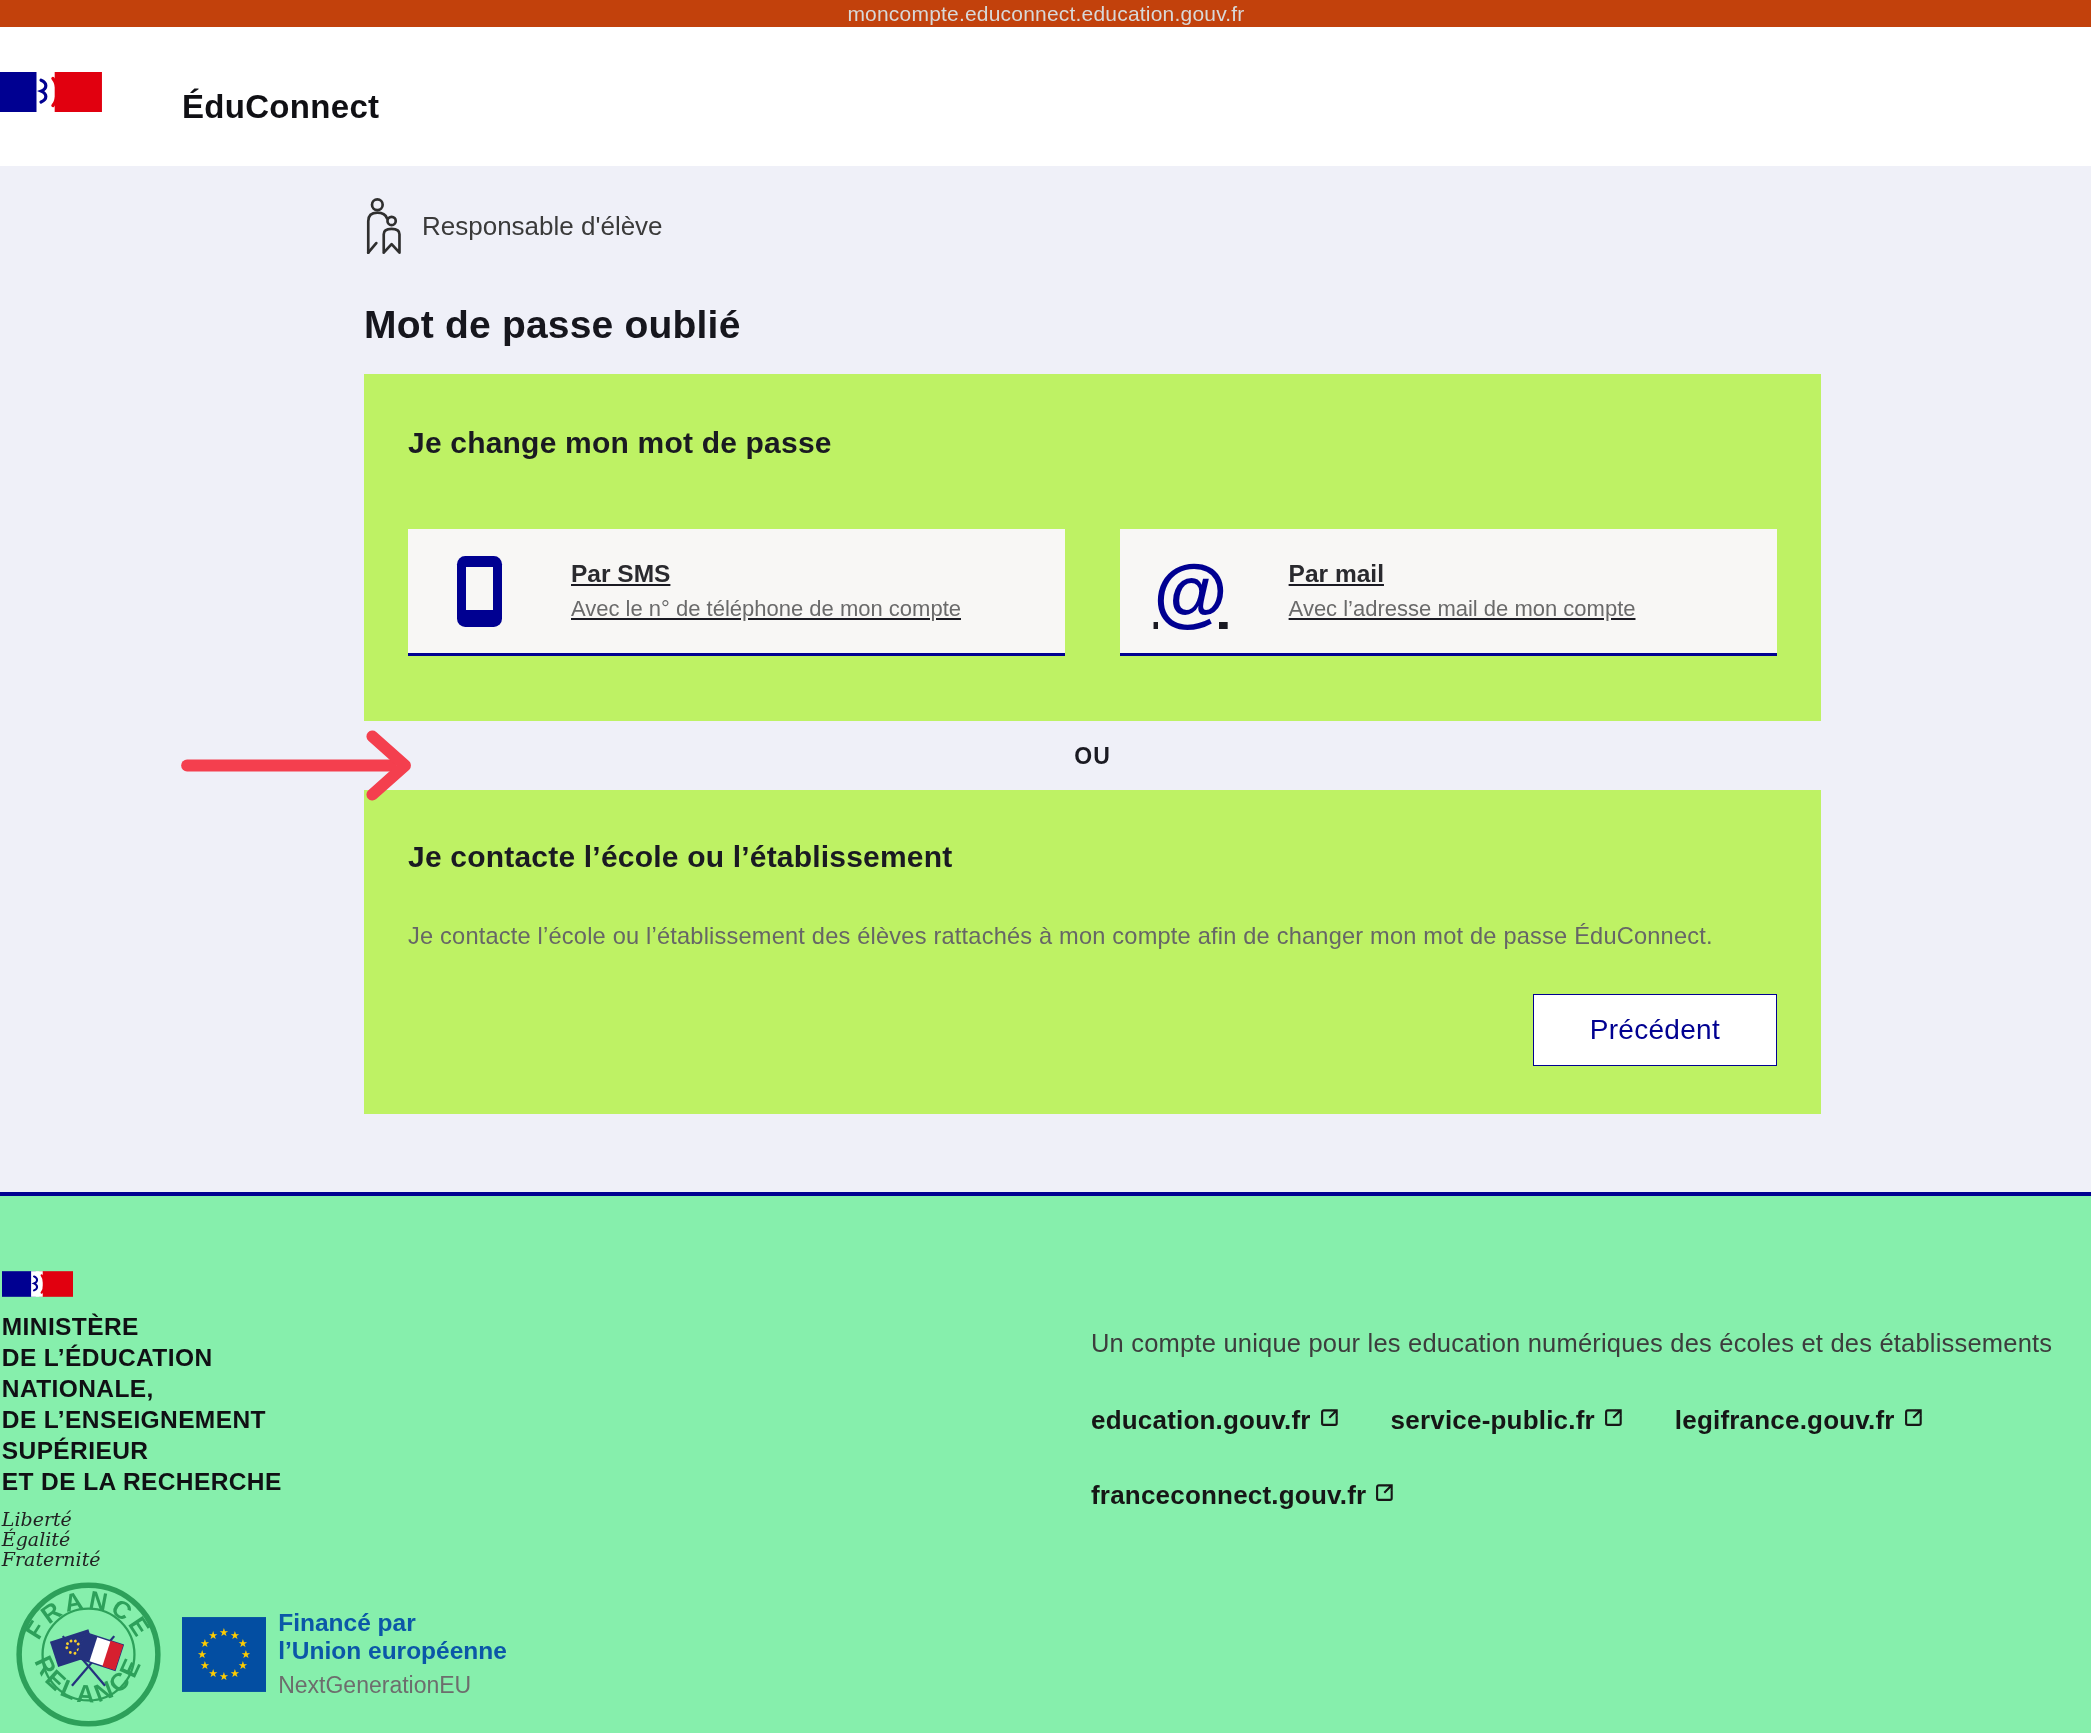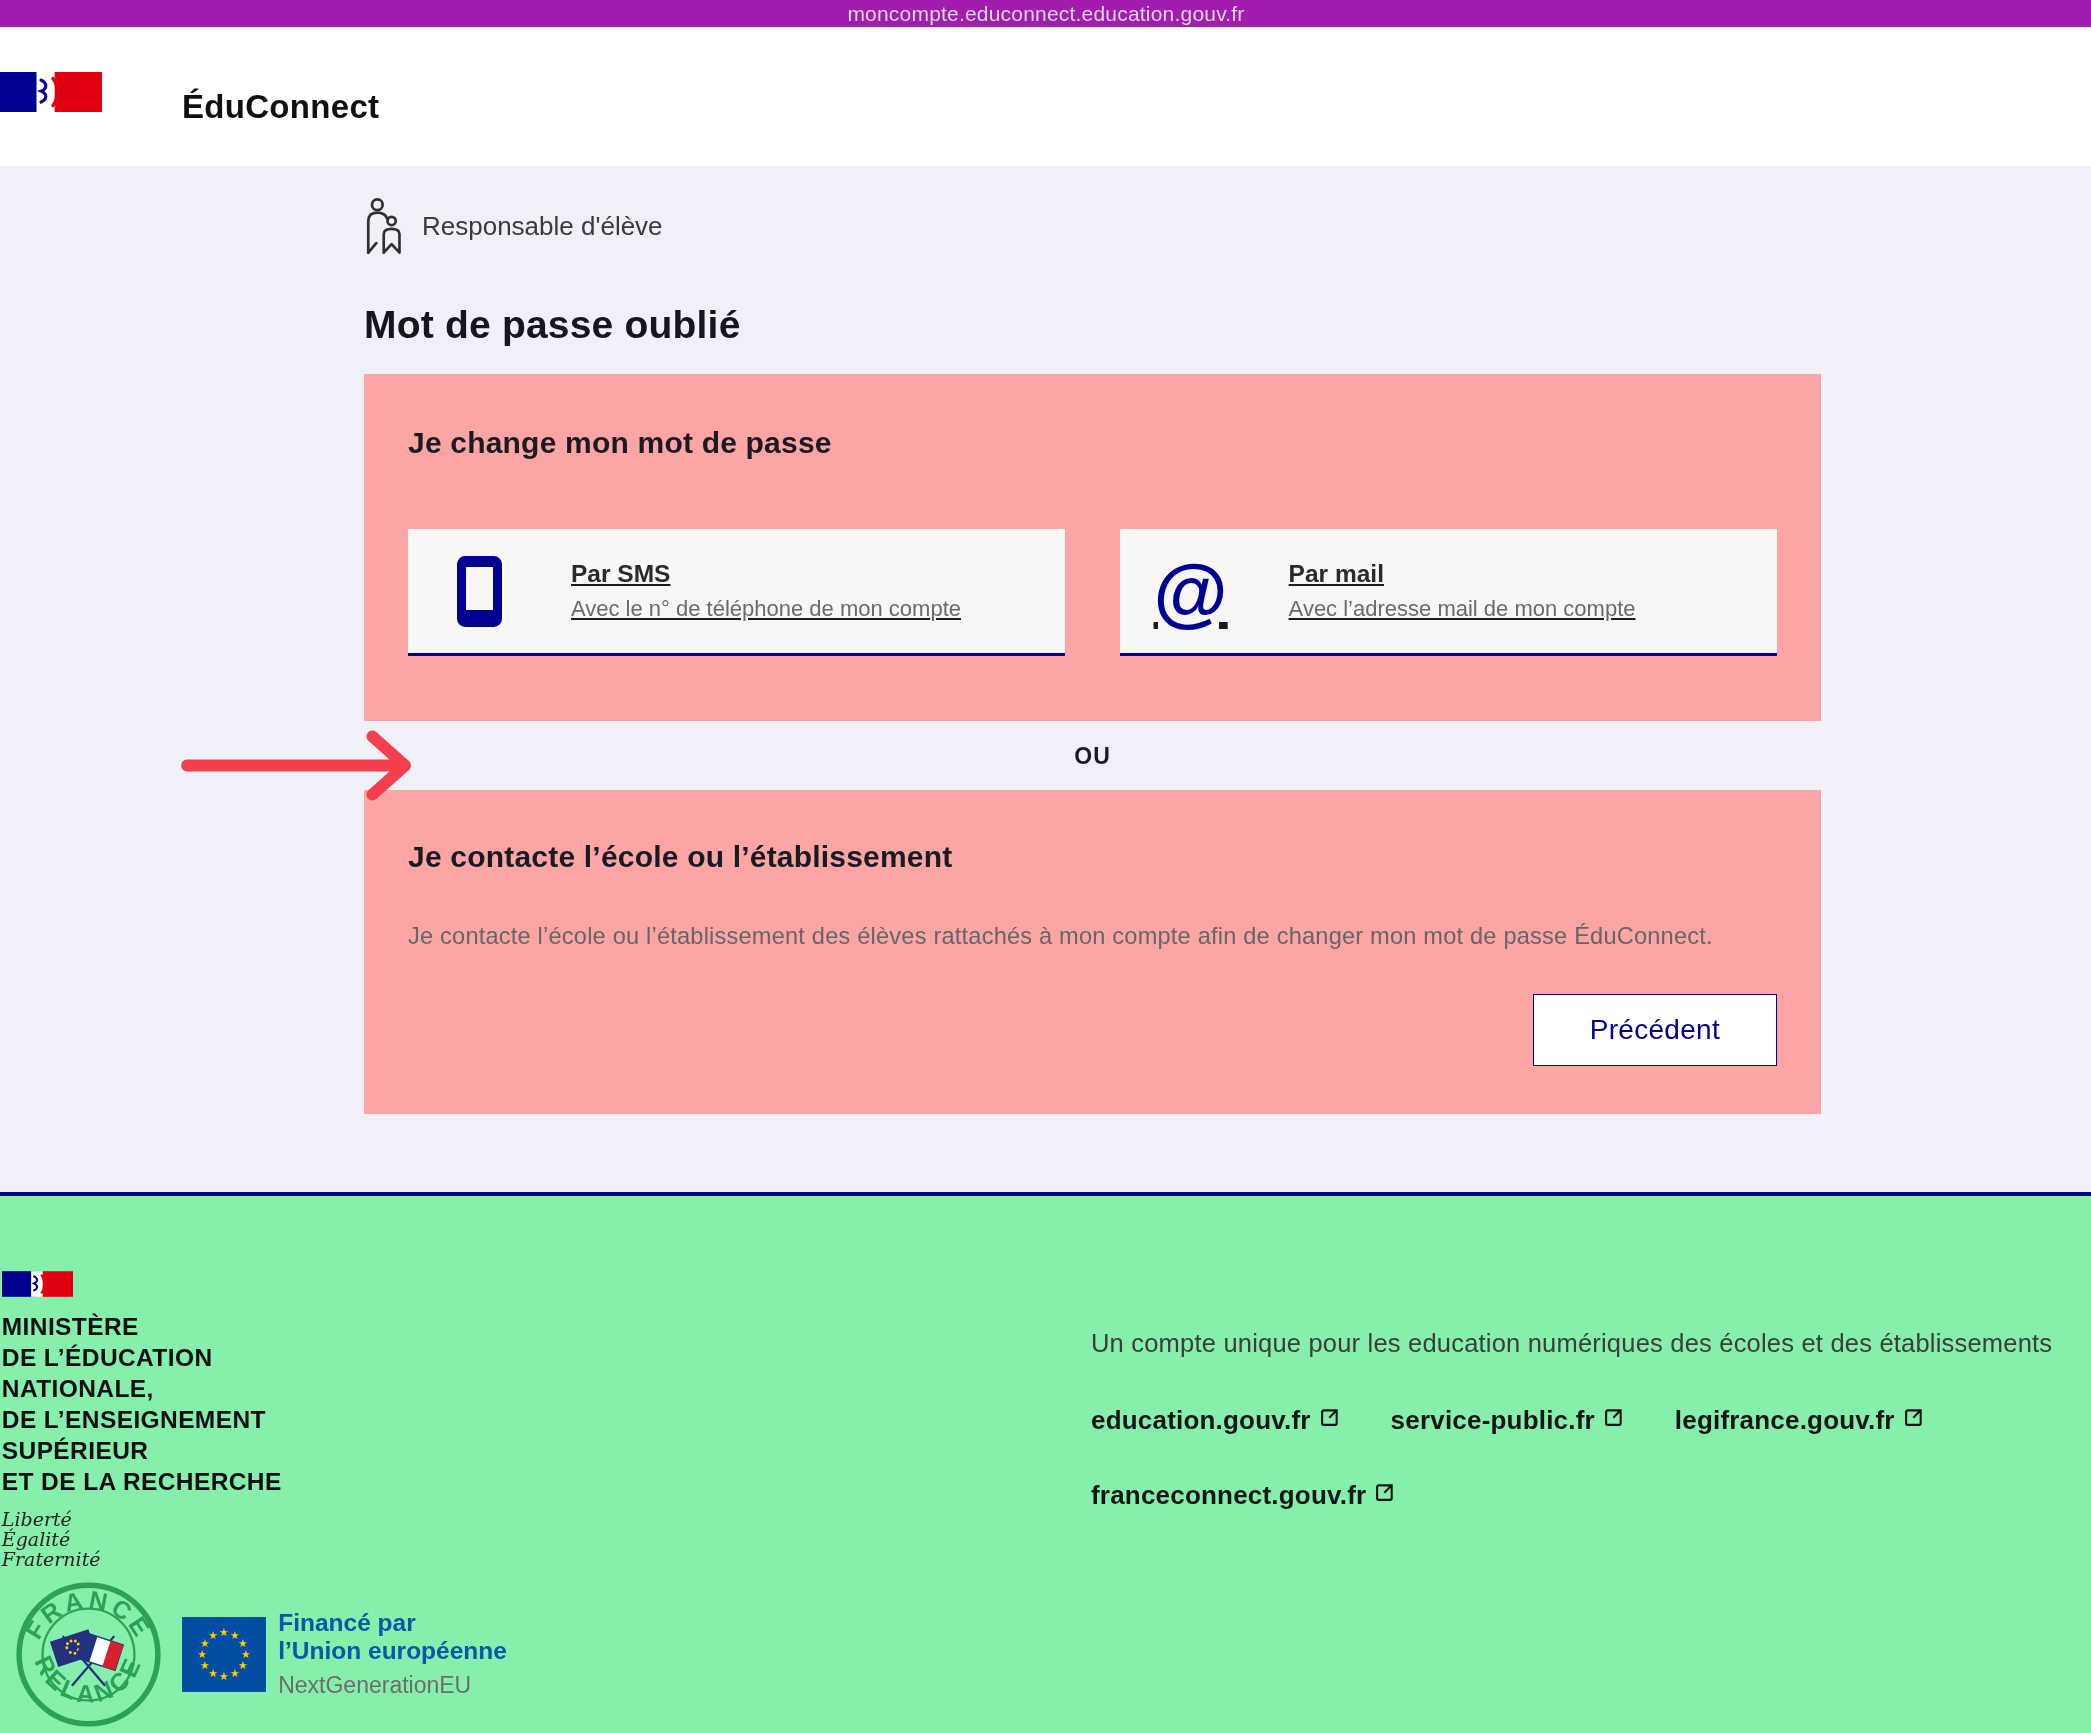--- a/index.html
+++ b/index.html
@@ -3,37 +3,37 @@
 <meta charset="utf-8">
 <style>
   * { box-sizing: border-box; margin: 0; padding: 0; }
   html,body { width:2092px; height:1734px; }
   body {
     font-family: "Liberation Sans", sans-serif;
     background:#ffffff; position:relative; overflow:hidden; color:#1a1a22;
   }
   
   .topbar {
-    height:27px; background:#a21caf; display:flex; align-items:center; justify-content:center;
+    height:27px; background:#c2410c; display:flex; align-items:center; justify-content:center;
   }
   .topbar .url { color:#d8d8d8; font-size:21px; letter-spacing:0.2px; }
 
   
   .header { height:139px; background:#ffffff; position:relative; }
   .marianne { position:absolute; left:-9px; top:45px; }
   .app-title { position:absolute; left:182px; top:80px; transform:translateY(-50%); font-size:33px; font-weight:700; color:#101014; letter-spacing:0.3px; }
 
   
   .hero { background:#eff0f8; height:1026px; padding-left:364px; position:relative; }
   .hero-inner { width:1457px; }
   .user-row { display:flex; align-items:center; gap:18px; padding-top:27px; height:93px; }
   .user-row .label { font-size:26px; color:#3a3a3a; }
   h1.page-title { font-size:39px; font-weight:700; color:#16161d; margin-top:44px; letter-spacing:0.2px; }
 
-  .card { background:#fca5a5; width:1457px; }
+  .card { background:#bef264; width:1457px; }
   .card1 { margin-top:27px; padding:52px 44px 65px; }
   .card h2 { font-size:30px; font-weight:700; color:#1a1a22; letter-spacing:0.2px; }
   .tiles { display:flex; gap:55px; margin-top:69px;text-decoration:underline; }
   .tile {
     flex:1; height:127px; background:#f8f7f5; border-bottom:3.6px solid #000091;
     display:flex; align-items:center; padding-left:49px; gap:69px; cursor:pointer;
   }
   .tile-text .t { font-size:24.5px; font-weight:700; color:#2a2a2e; }
   .tile-text .s { font-size:22px; color:#6a6a6a; margin-top:8.2px; }
   .phone-icon { width:45px; height:71px; background:#000091; border-radius:8.2px; position:relative; flex:0 0 auto; }

